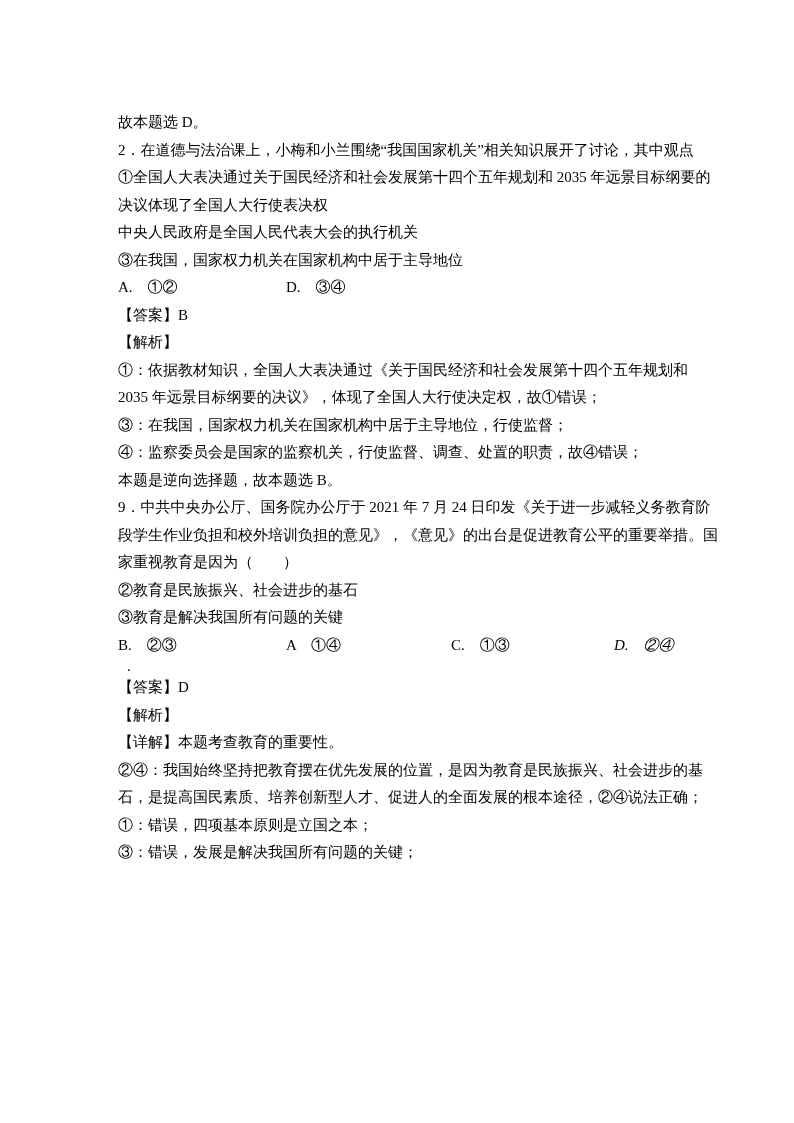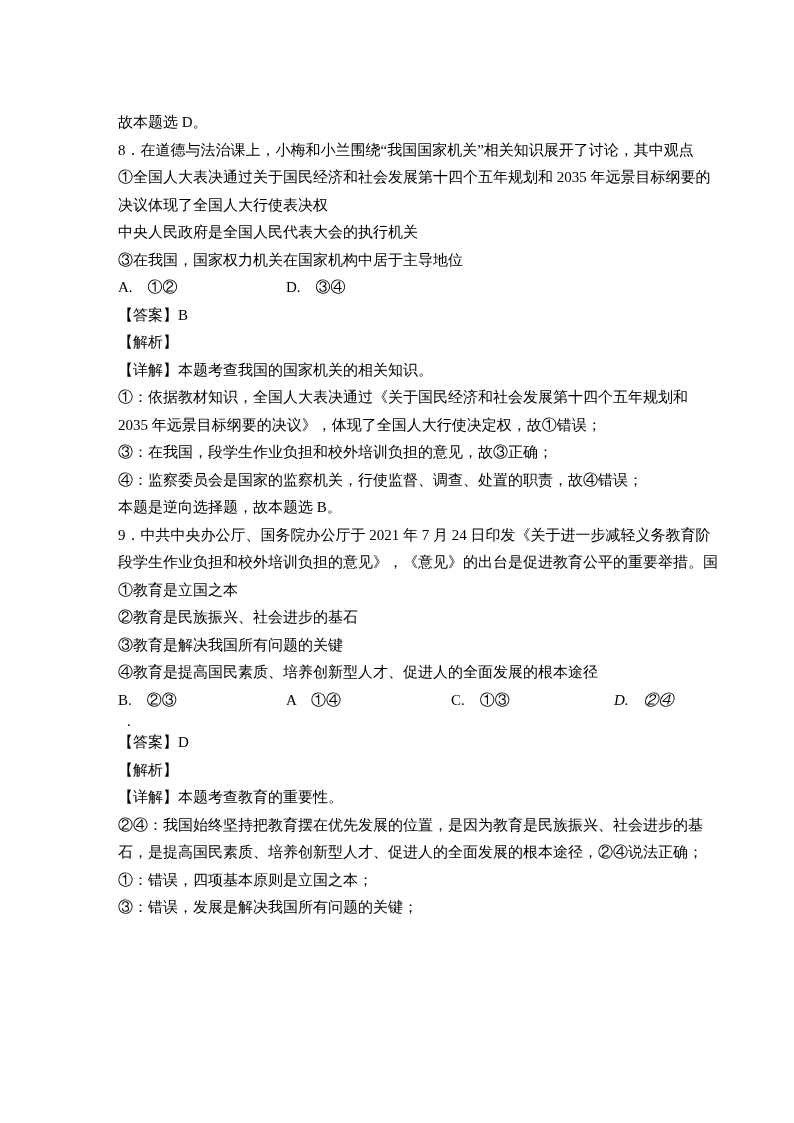--- a/index.html
+++ b/index.html
@@ -44,43 +44,41 @@
   .options-row .opt:nth-child(1) { width: 168px; }
   .options-row .opt:nth-child(2) { width: 165px; }
   .options-row .opt:nth-child(3) { width: 163px; }
   .options-row .opt:nth-child(4) { width: auto; font-style: italic;  }
 </style>
 </head>
 <body>
 
 <div class="page">
     <div class="line">故本题选 D。</div>
-    <div class="line">8．在道德与法治课上，小梅和小兰围绕“我国国家机关”相关知识展开了讨论，其中观点</div>
+    <div class="line">2．在道德与法治课上，小梅和小兰围绕“我国国家机关”相关知识展开了讨论，其中观点</div>
     <div class="line">①全国人大表决通过关于国民经济和社会发展第十四个五年规划和 2035 年远景目标纲要的</div>
     <div class="line">决议体现了全国人大行使表决权</div>
     <div class="line">中央人民政府是全国人民代表大会的执行机关</div>
     <div class="line">③在我国，国家权力机关在国家机构中居于主导地位</div>
     <div class="line options-row">
       <span class="opt">A.　①②</span>
       <span class="opt">D.　③④</span>
     </div>
     <div class="line">【答案】B</div>
     <div class="line">【解析】</div>
-    <div class="line">【详解】本题考查我国的国家机关的相关知识。</div>
     <div class="line">①：依据教材知识，全国人大表决通过《关于国民经济和社会发展第十四个五年规划和</div>
     <div class="line">2035 年远景目标纲要的决议》，体现了全国人大行使决定权，故①错误；</div>
-    <div class="line">③：在我国，段学生作业负担和校外培训负担的意见，故③正确；</div>
+    <div class="line">③：在我国，国家权力机关在国家机构中居于主导地位，行使监督；</div>
     <div class="line">④：监察委员会是国家的监察机关，行使监督、调查、处置的职责，故④错误；</div>
     <div class="line">本题是逆向选择题，故本题选 B。</div>
     <div class="line">9．中共中央办公厅、国务院办公厅于 2021 年 7 月 24 日印发《关于进一步减轻义务教育阶</div>
     <div class="line">段学生作业负担和校外培训负担的意见》，《意见》的出台是促进教育公平的重要举措。国</div>
-    <div class="line">①教育是立国之本</div>
+    <div class="line">家重视教育是因为（　　）</div>
     <div class="line">②教育是民族振兴、社会进步的基石</div>
     <div class="line">③教育是解决我国所有问题的关键</div>
-    <div class="line">④教育是提高国民素质、培养创新型人才、促进人的全面发展的根本途径</div>
     <div class="line options-row">
       <span class="opt">B.　②③</span>
       <span class="opt">A　①④</span>
       <span class="opt">C.　①③</span>
       <span class="opt">D.　②④</span>
     </div>
     <div class="line period">.</div>
     <div class="line">【答案】D</div>
     <div class="line">【解析】</div>
     <div class="line">【详解】本题考查教育的重要性。</div>

